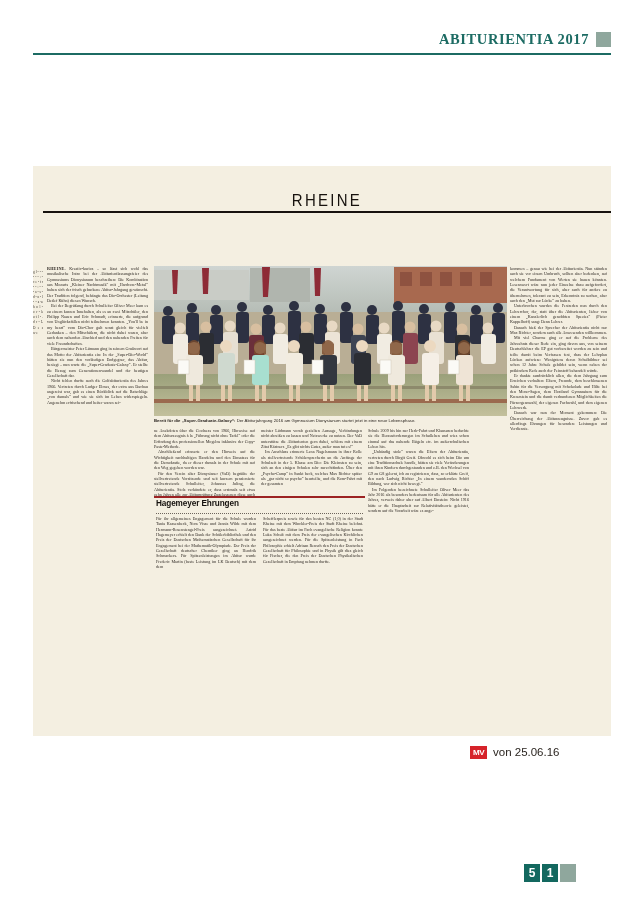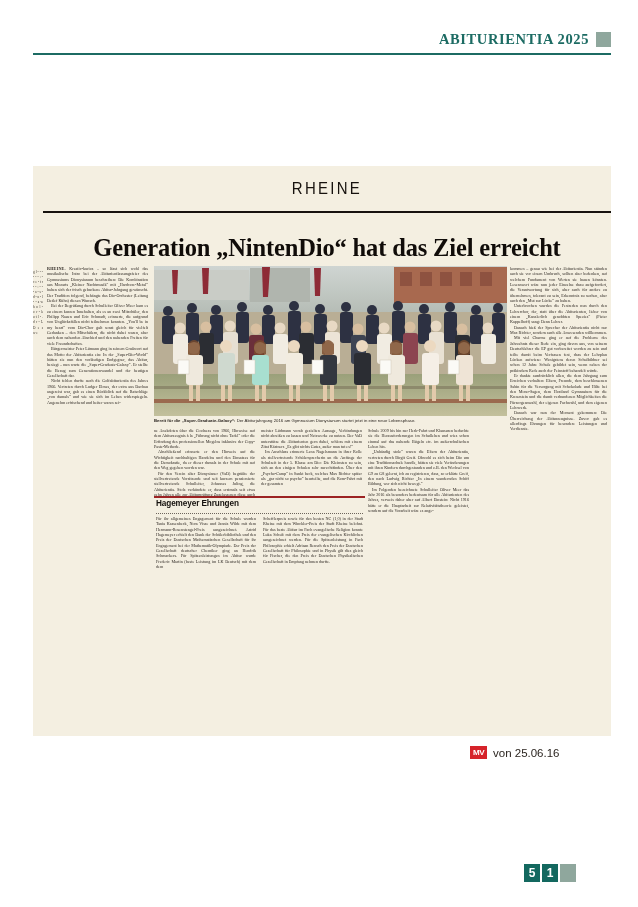--- a/index.html
+++ b/index.html
@@ -58,21 +58,21 @@
     color: #3a3530;
     text-align: justify;
     padding-top: 104px;
     word-break: break-all;
   }
 
   
   #kicker {
     position: absolute;
     left: 10px; top: 0px; width: 568px; height: 45px;
-    display: flex; align-items: center; justify-content: center;
+    display: flex; align-items: flex-end; justify-content: center;
   }
   #kicker-label {
     font-family: "Liberation Sans Narrow", "Liberation Sans", sans-serif;
     font-size: 17px; font-weight: normal;
     letter-spacing: 2.6px;
     color: #17120e;
     transform: scaleX(0.88);
   }
   #kicker-rule {
     position: absolute;
@@ -179,21 +179,21 @@
     overflow: hidden;
   }
   .boxcol p { margin: 0; text-indent: 0; }
   #boxcol1 { left: 2px; }
   #boxcol2 { left: 109px; }
 
   
   #credit {
     position: absolute;
     left: 470px; top: 746px;
-    display: flex; align-items: flex-end; gap: 6px;
+    display: flex; align-items: flex-start; gap: 6px;
   }
   #credit-logo {
     width: 17px; height: 13px;
     background: #d6232a;
     color: #ffffff;
     font-family: "Liberation Sans", sans-serif;
     font-weight: bold; font-size: 8px;
     display: flex; align-items: center; justify-content: center;
     letter-spacing: -0.6px;
   }
@@ -220,38 +220,37 @@
   #pagebadge-tail {
     width: 16px; height: 18px;
     background: #8fa79d;
   }
 </style>
 </head>
 <body>
 
 <div id="masthead">
   <div id="masthead-inner">
-    <span id="masthead-title">ABITURIENTIA 2025</span>
+    <span id="masthead-title">ABITURIENTIA 2017</span>
     <span id="masthead-logo"></span>
   </div>
   <div id="masthead-rule"></div>
 </div>
 
 <div id="sheet">
 
   <div id="sliver">
     g l - - - - - - : - c e - t r - - : - - - a - s - d - n - l - - a w h n l - o r - k u t l - . d r - L D e s w e
   </div>
 
   <div id="kicker">
     <span id="kicker-label">RHEINE</span>
   </div>
   <div id="kicker-rule"></div>
 
-  <h1 id="headline">Generation „NintenDio“ hat das Ziel erreicht</h1>
   <div id="subhead">Alle zum Abitur zugelassenen Schüler haben die Prüfungen bestanden / Abschlussfeier in der Stadthalle</div>
 
   <div id="photo-wrap">
     <div id="photo">
       <svg viewBox="0 0 353 150" preserveAspectRatio="none" aria-hidden="true">
         <defs>
           <linearGradient id="skyg" x1="0" y1="0" x2="0" y2="1">
             <stop offset="0" stop-color="#cfd5d2"></stop>
             <stop offset="1" stop-color="#b6bdb6"></stop>
           </linearGradient>

